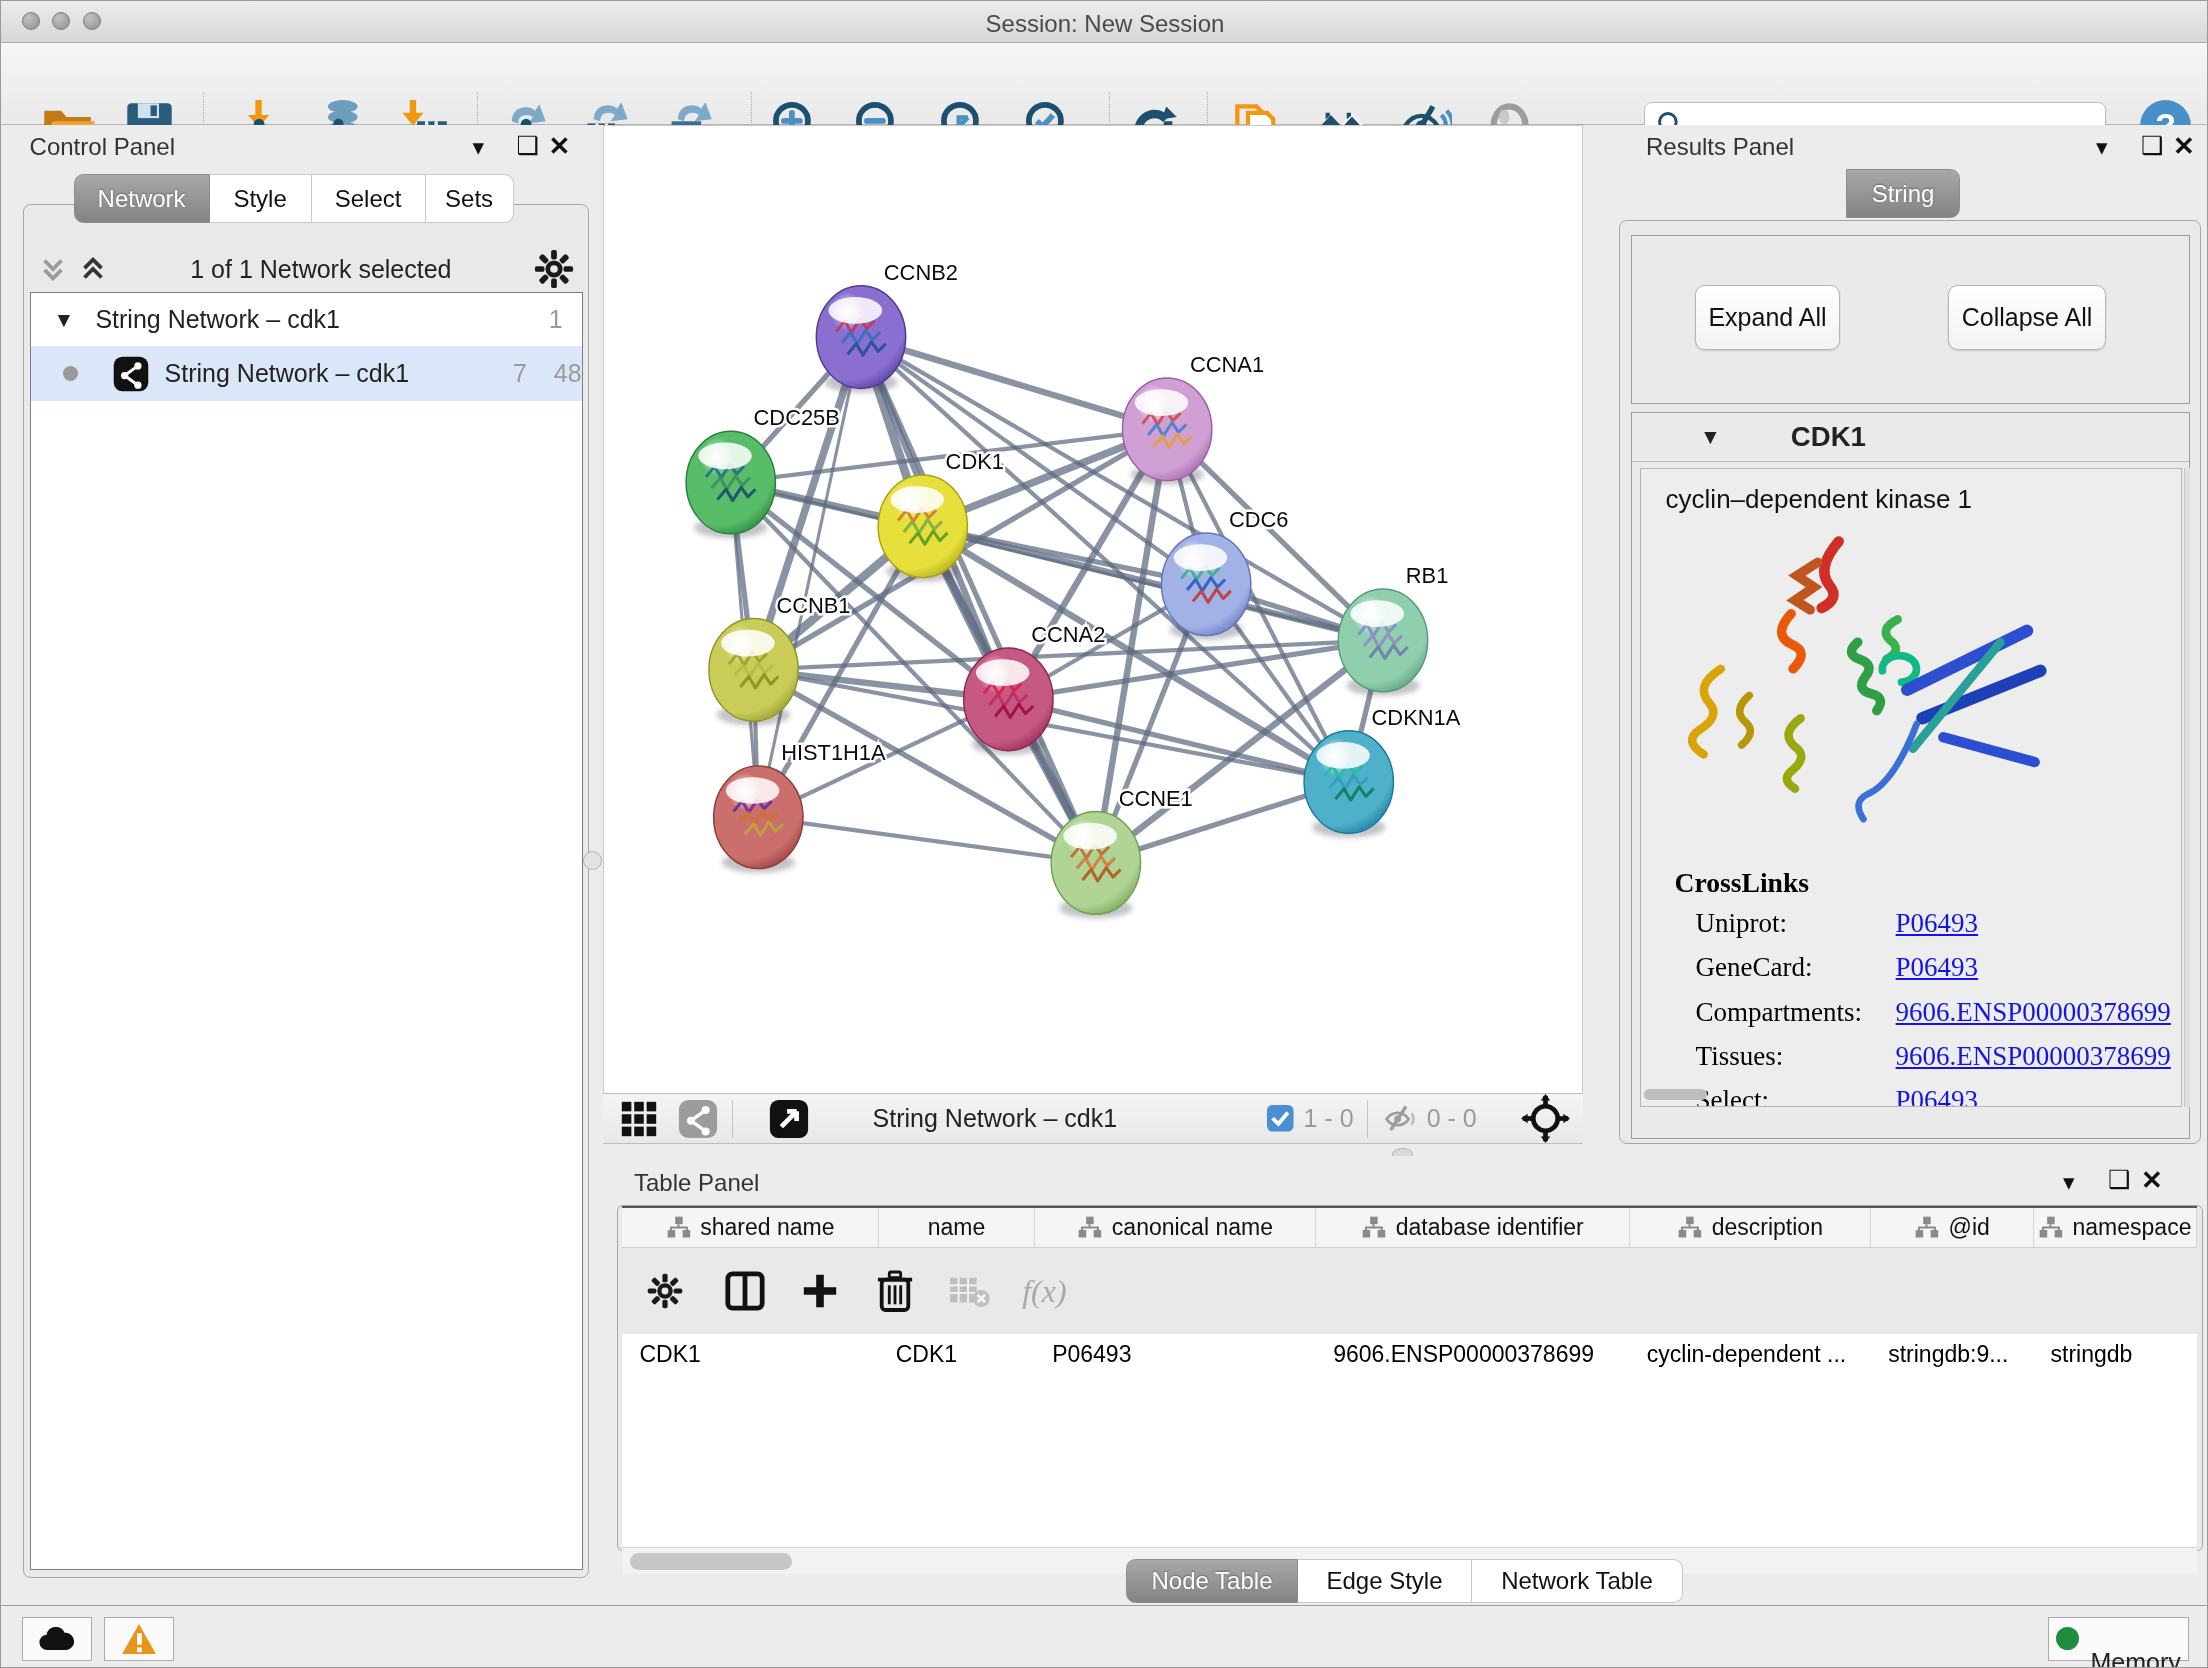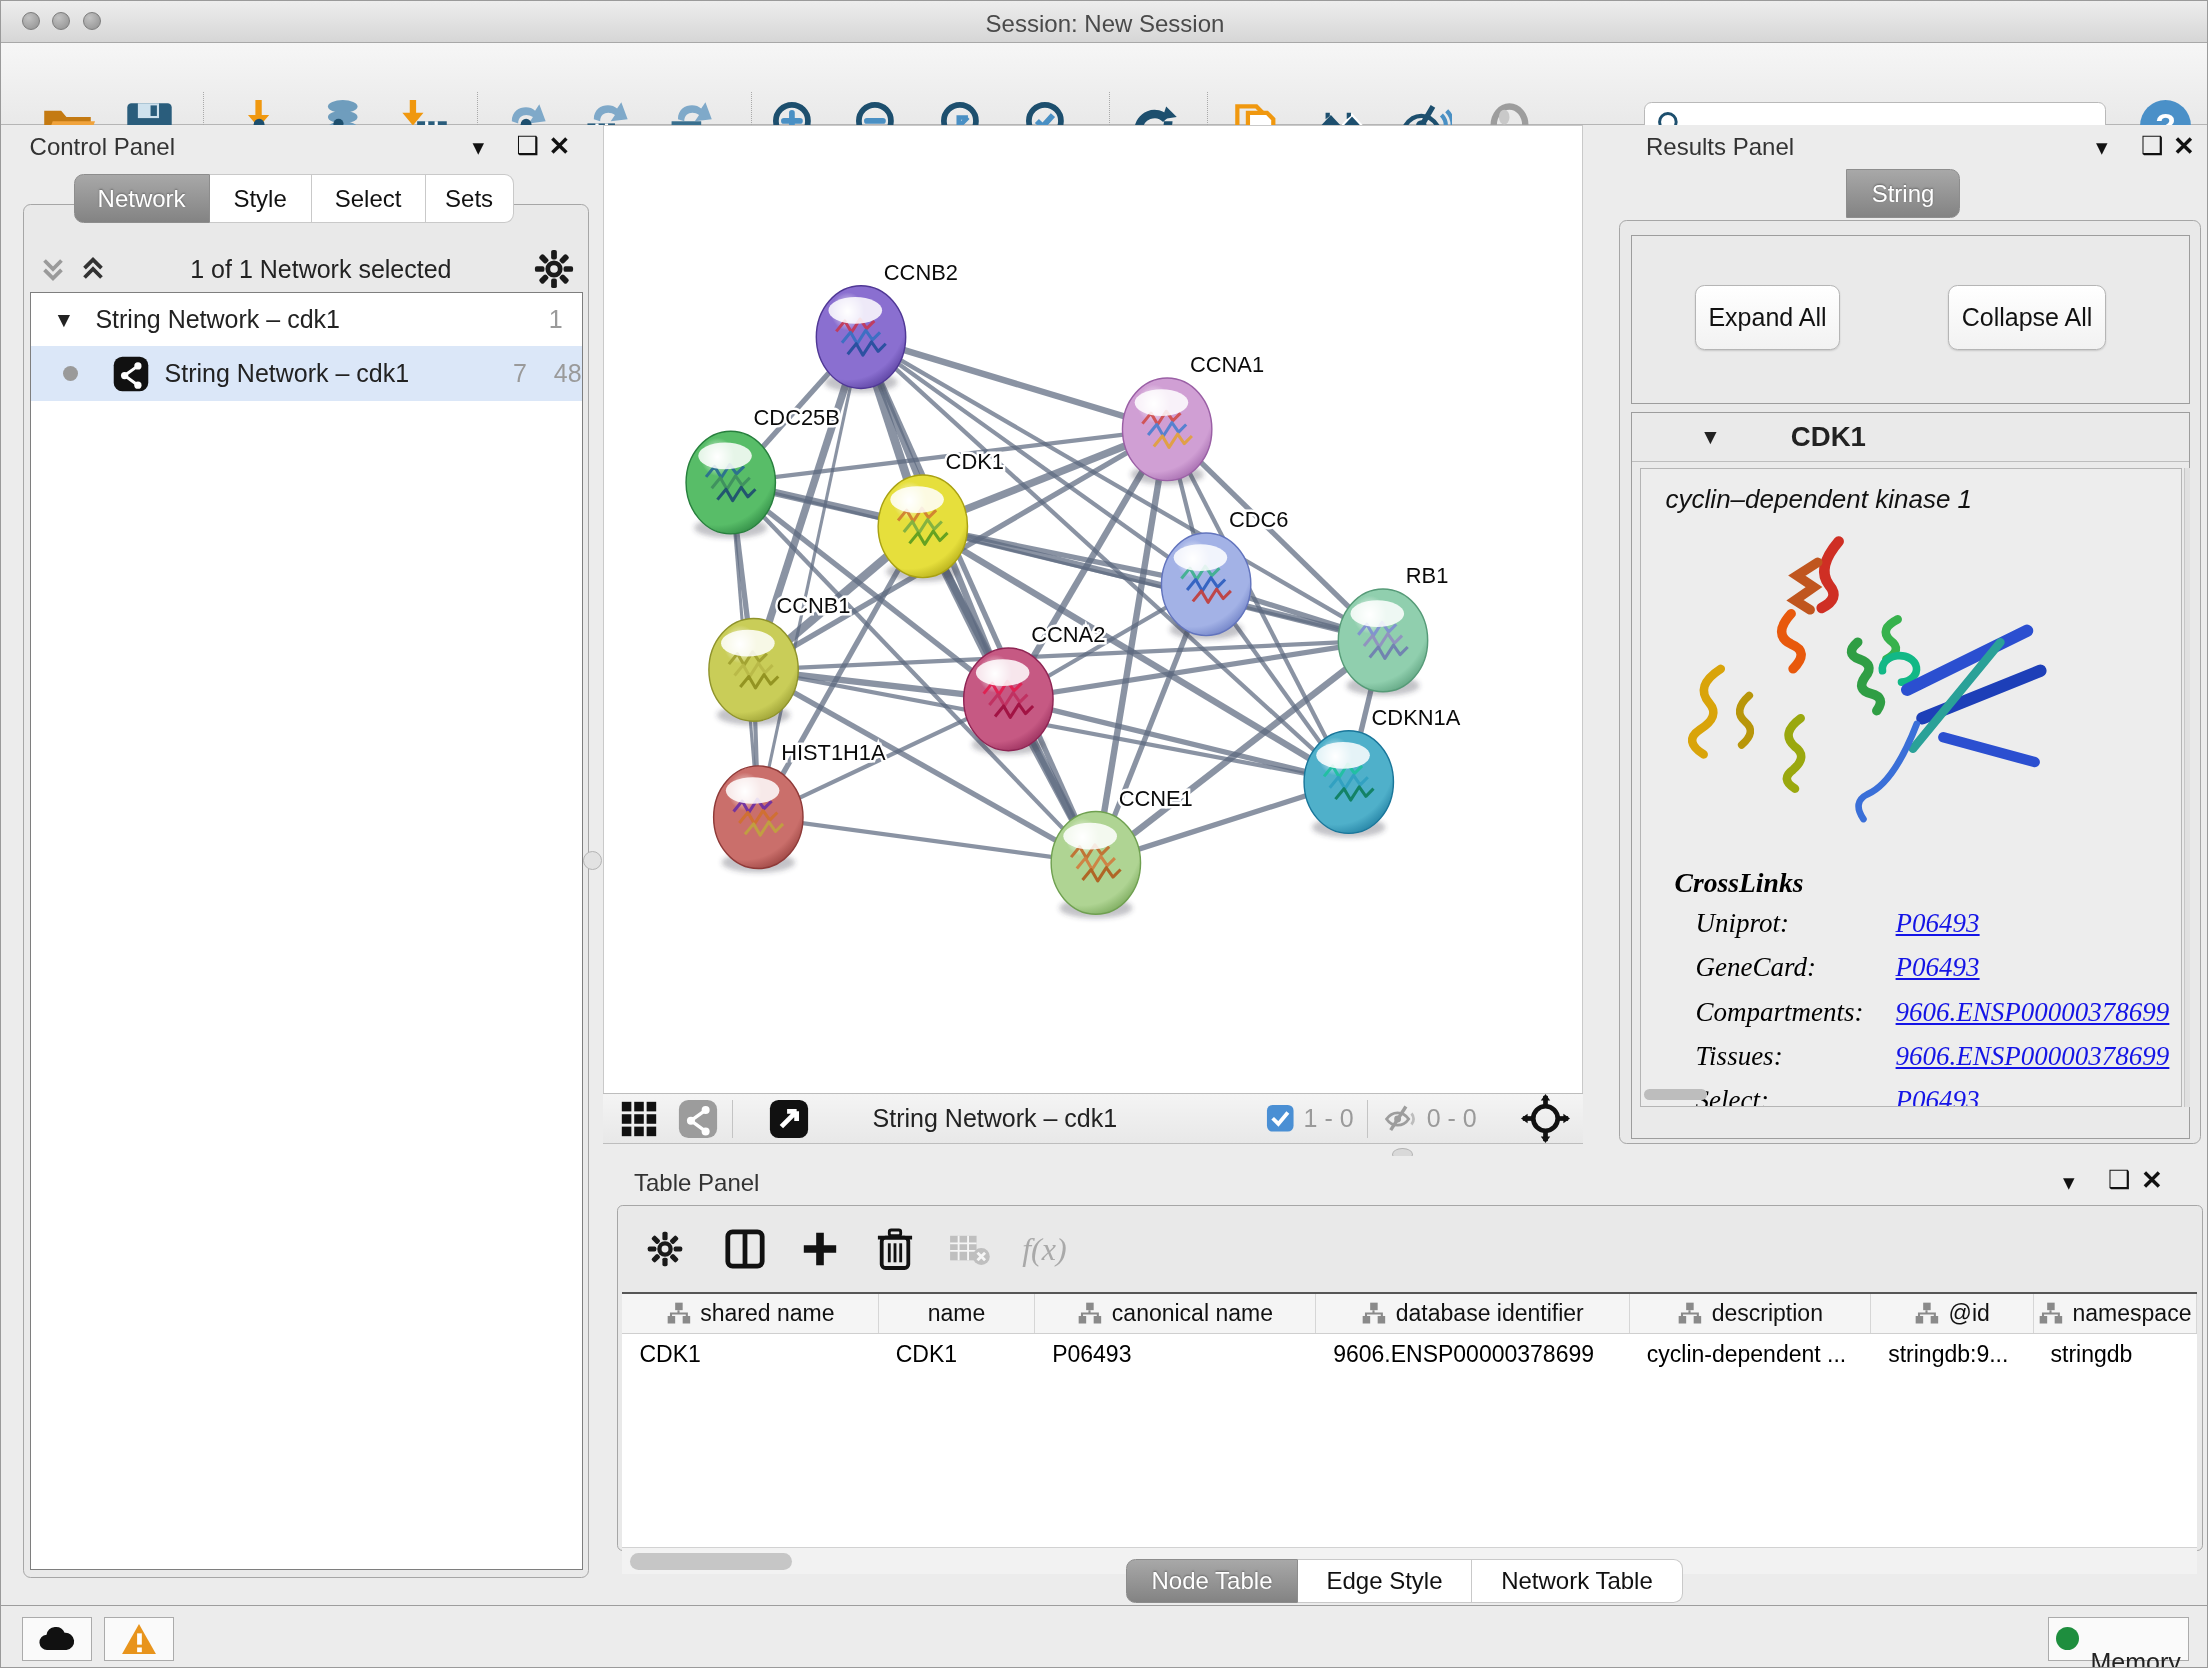--- a/index.html
+++ b/index.html
@@ -620,21 +620,21 @@
     <div class="abs" style="left:44px;top:110px;width:559px;height:169px;border:1px solid #9d9d9d;background:#eaeaea;">
       <div class="btn abs" style="left:63px;top:49px;width:145px;height:65px;">Expand All</div>
       <div class="btn abs" style="left:316px;top:49px;width:158px;height:65px;">Collapse All</div>
     </div>
 
     <div class="abs" style="left:44px;top:287px;width:559px;height:727px;border:1px solid #9d9d9d;background:#eaeaea;">
       <div style="height:49px;display:flex;align-items:center;border-bottom:1px solid #bdbdbd;">
         <span style="margin-left:68px;font-size:21px;">▼</span>
         <span style="margin-left:70px;font-size:27.6px;font-weight:bold;">CDK1</span>
       </div>
-      <div class="abs" style="left:7.6px;top:55px;width:542px;height:639px;border:1px solid #b5b5b5;background:#ededed;overflow:hidden;font-style:italic;">
+      <div class="abs" style="left:7.6px;top:55px;width:542px;height:639px;border:1px solid #b5b5b5;background:#ededed;overflow:hidden;">
         <div style="margin:15px 0 0 25px;font-size:26px;color:#111;">cyclin–dependent kinase 1</div>
         <svg id="proteinsvg" class="abs" style="left:17px;top:59px;" width="409" height="314" viewBox="0 0 430 330">
             <path d="M190,14 q-24,28 -10,46 q12,14 -8,24" fill="none" stroke="#cf2f24" stroke-width="11" stroke-linecap="round"></path>
             <path d="M168,36 l-22,14 l18,12 l-20,14 l16,10" fill="none" stroke="#c0561f" stroke-width="10" stroke-linecap="round"></path>
             <path d="M140,90 q-20,22 0,32 q20,8 2,26" fill="none" stroke="#e8590c" stroke-width="10" stroke-linecap="round"></path>
             <path d="M66,148 q-28,18 -12,36 q12,14 -10,28 q-18,12 4,26" fill="none" stroke="#d9a40a" stroke-width="9" stroke-linecap="round"></path>
             <path d="M96,176 q-18,16 -4,28 q12,10 -4,24" fill="none" stroke="#b8960a" stroke-width="8" stroke-linecap="round"></path>
             <path d="M150,200 q-22,16 -6,30 q14,10 -2,24 q-14,10 2,20" fill="none" stroke="#9aa80e" stroke-width="9" stroke-linecap="round"></path>
             <path d="M210,120 q-14,12 2,18 q16,6 6,18 q-10,14 6,18 q16,4 6,18" fill="none" stroke="#2f9e44" stroke-width="10" stroke-linecap="round"></path>
             <path d="M252,96 q-20,10 -8,22 q14,10 -4,20" fill="none" stroke="#37b24d" stroke-width="9" stroke-linecap="round"></path>
@@ -674,65 +674,20 @@
     </div>
   </div>
 
   <div class="abs" style="left:609px;top:1155px;width:1600px;height:447px;background:#ececec;">
     <div class="abs panel-title" style="left:24px;top:13.3px;">Table Panel</div>
     <div class="abs winbtn" style="left:1453px;top:15px;">▾</div>
     <div class="abs winbtn" style="left:1498px;top:11.4px;font-size:25px;">❑</div>
     <div class="abs winbtn" style="left:1531px;top:11.4px;font-weight:bold;font-size:26px;">✕</div>
 
     <div class="abs inner-box" style="left:6.7px;top:49px;width:1586px;height:346px;border-radius:5.7px;">
-
-      <div style="height:86px;display:flex;align-items:center;">
-        <span style="width:38px;height:38px;margin-left:28.5px;"><svg viewBox="0 0 44 44" width="100%" height="100%">
-              <g fill="#1a1a1a">
-                <circle cx="22" cy="22" r="9"></circle>
-                <g>
-                  <rect x="19" y="2" width="6" height="10" rx="2" transform="rotate(0 22 22)"></rect>
-                  <rect x="19" y="2" width="6" height="10" rx="2" transform="rotate(45 22 22)"></rect>
-                  <rect x="19" y="2" width="6" height="10" rx="2" transform="rotate(90 22 22)"></rect>
-                  <rect x="19" y="2" width="6" height="10" rx="2" transform="rotate(135 22 22)"></rect>
-                  <rect x="19" y="2" width="6" height="10" rx="2" transform="rotate(180 22 22)"></rect>
-                  <rect x="19" y="2" width="6" height="10" rx="2" transform="rotate(225 22 22)"></rect>
-                  <rect x="19" y="2" width="6" height="10" rx="2" transform="rotate(270 22 22)"></rect>
-                  <rect x="19" y="2" width="6" height="10" rx="2" transform="rotate(315 22 22)"></rect>
-                </g>
-                <circle cx="22" cy="22" r="4" fill="#e9e9e9"></circle>
-              </g>
-            </svg></span>
-        <span style="width:42px;height:42px;margin-left:40px;"><svg viewBox="0 0 44 44" width="100%" height="100%">
-              <rect x="4" y="4" width="36" height="36" rx="5" fill="none" stroke="#111" stroke-width="5"></rect>
-              <line x1="22" y1="4" x2="22" y2="40" stroke="#111" stroke-width="5"></line>
-            </svg></span>
-        <span style="width:40px;height:40px;margin-left:34px;"><svg viewBox="0 0 42 42" width="100%" height="100%">
-              <path d="M17,4 h8 v13 h13 v8 h-13 v13 h-8 v-13 H4 v-8 h13 z" fill="#111"></path>
-            </svg></span>
-        <span style="width:38px;height:42px;margin-left:36px;"><svg viewBox="0 0 40 44" width="100%" height="100%">
-              <rect x="6" y="10" width="28" height="32" rx="4" fill="none" stroke="#111" stroke-width="4"></rect>
-              <line x1="2" y1="10" x2="38" y2="10" stroke="#111" stroke-width="4"></line>
-              <rect x="14" y="2" width="12" height="6" rx="2" fill="none" stroke="#111" stroke-width="3"></rect>
-              <g stroke="#111" stroke-width="3">
-                <line x1="14" y1="16" x2="14" y2="36"></line>
-                <line x1="20" y1="16" x2="20" y2="36"></line>
-                <line x1="26" y1="16" x2="26" y2="36"></line>
-              </g>
-            </svg></span>
-        <span style="width:42px;height:34px;margin-left:34px;opacity:.55;"><svg viewBox="0 0 44 36" width="100%" height="100%">
-              <g fill="#9d9d9d">
-                <rect x="2" y="4" width="28" height="26"></rect>
-                <path d="M2,12 h28 M2,20 h28 M11,4 v26 M21,4 v26" stroke="#fff" stroke-width="2"></path>
-              </g>
-              <circle cx="35" cy="26" r="9" fill="#9d9d9d"></circle>
-              <path d="M31,22 l8,8 M39,22 l-8,8" stroke="#fff" stroke-width="3"></path>
-            </svg></span>
-        <span style="margin-left:32px;font-size:32px;color:#a9a9a9;font-family:'Liberation Serif',serif;font-style:italic;">f(x)</span>
-      </div>
 
       <div id="tbl-head" style="height:42px;margin:0 4.8px;">
           <div class="th" style="width: 259px;">
             <span style="width: 25px; height: 25px; display: inline-block;"><svg viewBox="0 0 30 30" width="100%" height="100%">
                 <g fill="#8a8a8a">
                   <rect x="11" y="2" width="9" height="9"></rect>
                   <rect x="2" y="18" width="9" height="9"></rect>
                   <rect x="20" y="18" width="9" height="9"></rect>
                   <path d="M15,11 v4 M6,18 v-3 h19 v3" stroke="#8a8a8a" stroke-width="2.5" fill="none"></path>
                 </g>
@@ -791,20 +746,65 @@
                 <g fill="#8a8a8a">
                   <rect x="11" y="2" width="9" height="9"></rect>
                   <rect x="2" y="18" width="9" height="9"></rect>
                   <rect x="20" y="18" width="9" height="9"></rect>
                   <path d="M15,11 v4 M6,18 v-3 h19 v3" stroke="#8a8a8a" stroke-width="2.5" fill="none"></path>
                 </g>
               </svg></span>
             <span>namespace</span>
           </div>
         </div>
+
+      <div style="height:86px;display:flex;align-items:center;">
+        <span style="width:38px;height:38px;margin-left:28.5px;"><svg viewBox="0 0 44 44" width="100%" height="100%">
+              <g fill="#1a1a1a">
+                <circle cx="22" cy="22" r="9"></circle>
+                <g>
+                  <rect x="19" y="2" width="6" height="10" rx="2" transform="rotate(0 22 22)"></rect>
+                  <rect x="19" y="2" width="6" height="10" rx="2" transform="rotate(45 22 22)"></rect>
+                  <rect x="19" y="2" width="6" height="10" rx="2" transform="rotate(90 22 22)"></rect>
+                  <rect x="19" y="2" width="6" height="10" rx="2" transform="rotate(135 22 22)"></rect>
+                  <rect x="19" y="2" width="6" height="10" rx="2" transform="rotate(180 22 22)"></rect>
+                  <rect x="19" y="2" width="6" height="10" rx="2" transform="rotate(225 22 22)"></rect>
+                  <rect x="19" y="2" width="6" height="10" rx="2" transform="rotate(270 22 22)"></rect>
+                  <rect x="19" y="2" width="6" height="10" rx="2" transform="rotate(315 22 22)"></rect>
+                </g>
+                <circle cx="22" cy="22" r="4" fill="#e9e9e9"></circle>
+              </g>
+            </svg></span>
+        <span style="width:42px;height:42px;margin-left:40px;"><svg viewBox="0 0 44 44" width="100%" height="100%">
+              <rect x="4" y="4" width="36" height="36" rx="5" fill="none" stroke="#111" stroke-width="5"></rect>
+              <line x1="22" y1="4" x2="22" y2="40" stroke="#111" stroke-width="5"></line>
+            </svg></span>
+        <span style="width:40px;height:40px;margin-left:34px;"><svg viewBox="0 0 42 42" width="100%" height="100%">
+              <path d="M17,4 h8 v13 h13 v8 h-13 v13 h-8 v-13 H4 v-8 h13 z" fill="#111"></path>
+            </svg></span>
+        <span style="width:38px;height:42px;margin-left:36px;"><svg viewBox="0 0 40 44" width="100%" height="100%">
+              <rect x="6" y="10" width="28" height="32" rx="4" fill="none" stroke="#111" stroke-width="4"></rect>
+              <line x1="2" y1="10" x2="38" y2="10" stroke="#111" stroke-width="4"></line>
+              <rect x="14" y="2" width="12" height="6" rx="2" fill="none" stroke="#111" stroke-width="3"></rect>
+              <g stroke="#111" stroke-width="3">
+                <line x1="14" y1="16" x2="14" y2="36"></line>
+                <line x1="20" y1="16" x2="20" y2="36"></line>
+                <line x1="26" y1="16" x2="26" y2="36"></line>
+              </g>
+            </svg></span>
+        <span style="width:42px;height:34px;margin-left:34px;opacity:.55;"><svg viewBox="0 0 44 36" width="100%" height="100%">
+              <g fill="#9d9d9d">
+                <rect x="2" y="4" width="28" height="26"></rect>
+                <path d="M2,12 h28 M2,20 h28 M11,4 v26 M21,4 v26" stroke="#fff" stroke-width="2"></path>
+              </g>
+              <circle cx="35" cy="26" r="9" fill="#9d9d9d"></circle>
+              <path d="M31,22 l8,8 M39,22 l-8,8" stroke="#fff" stroke-width="3"></path>
+            </svg></span>
+        <span style="margin-left:32px;font-size:32px;color:#a9a9a9;font-family:'Liberation Serif',serif;font-style:italic;">f(x)</span>
+      </div>
       <div id="tbl-row" style="display:flex;height:40px;margin:0 4.8px;background:#fff;">
           <div class="td" style="width: 259px;">CDK1</div>
           <div class="td" style="width: 158px;">CDK1</div>
           <div class="td" style="width: 284px;">P06493</div>
           <div class="td" style="width: 317px;">9606.ENSP00000378699</div>
           <div class="td" style="width: 244px;">cyclin-dependent ...</div>
           <div class="td" style="width: 164px;">stringdb:9...</div>
           <div class="td" style="width: 165px;">stringdb</div>
         </div>
       <div style="height:173px;margin:0 4.8px;background:#fff;"></div>

